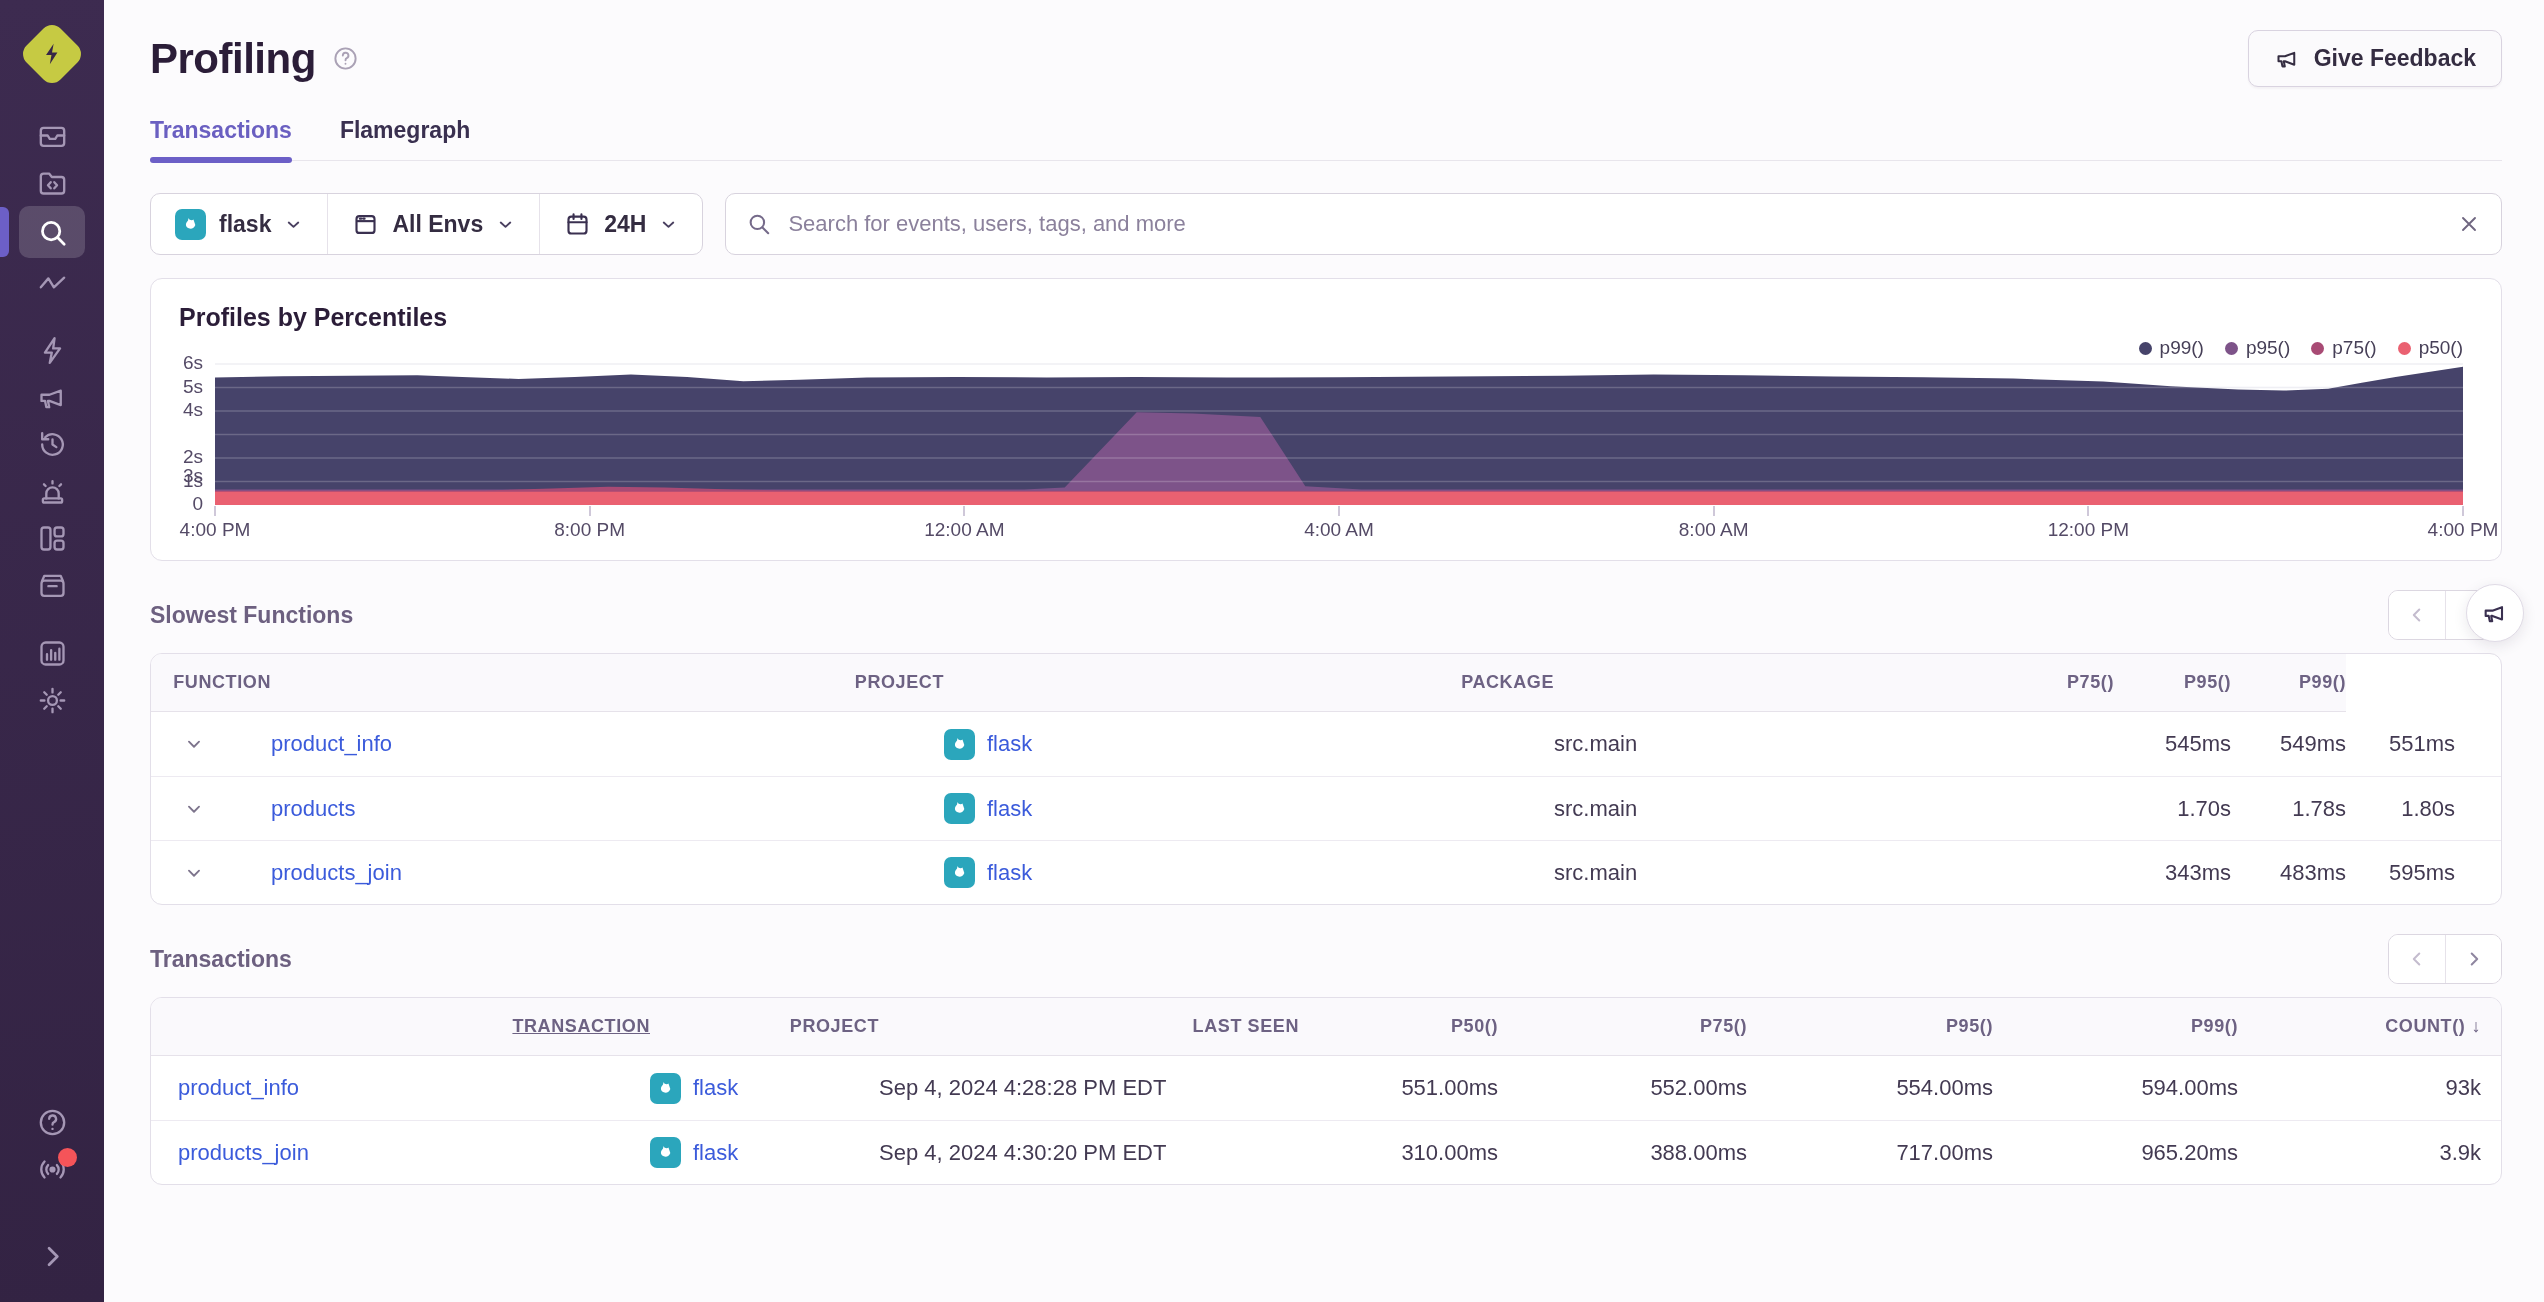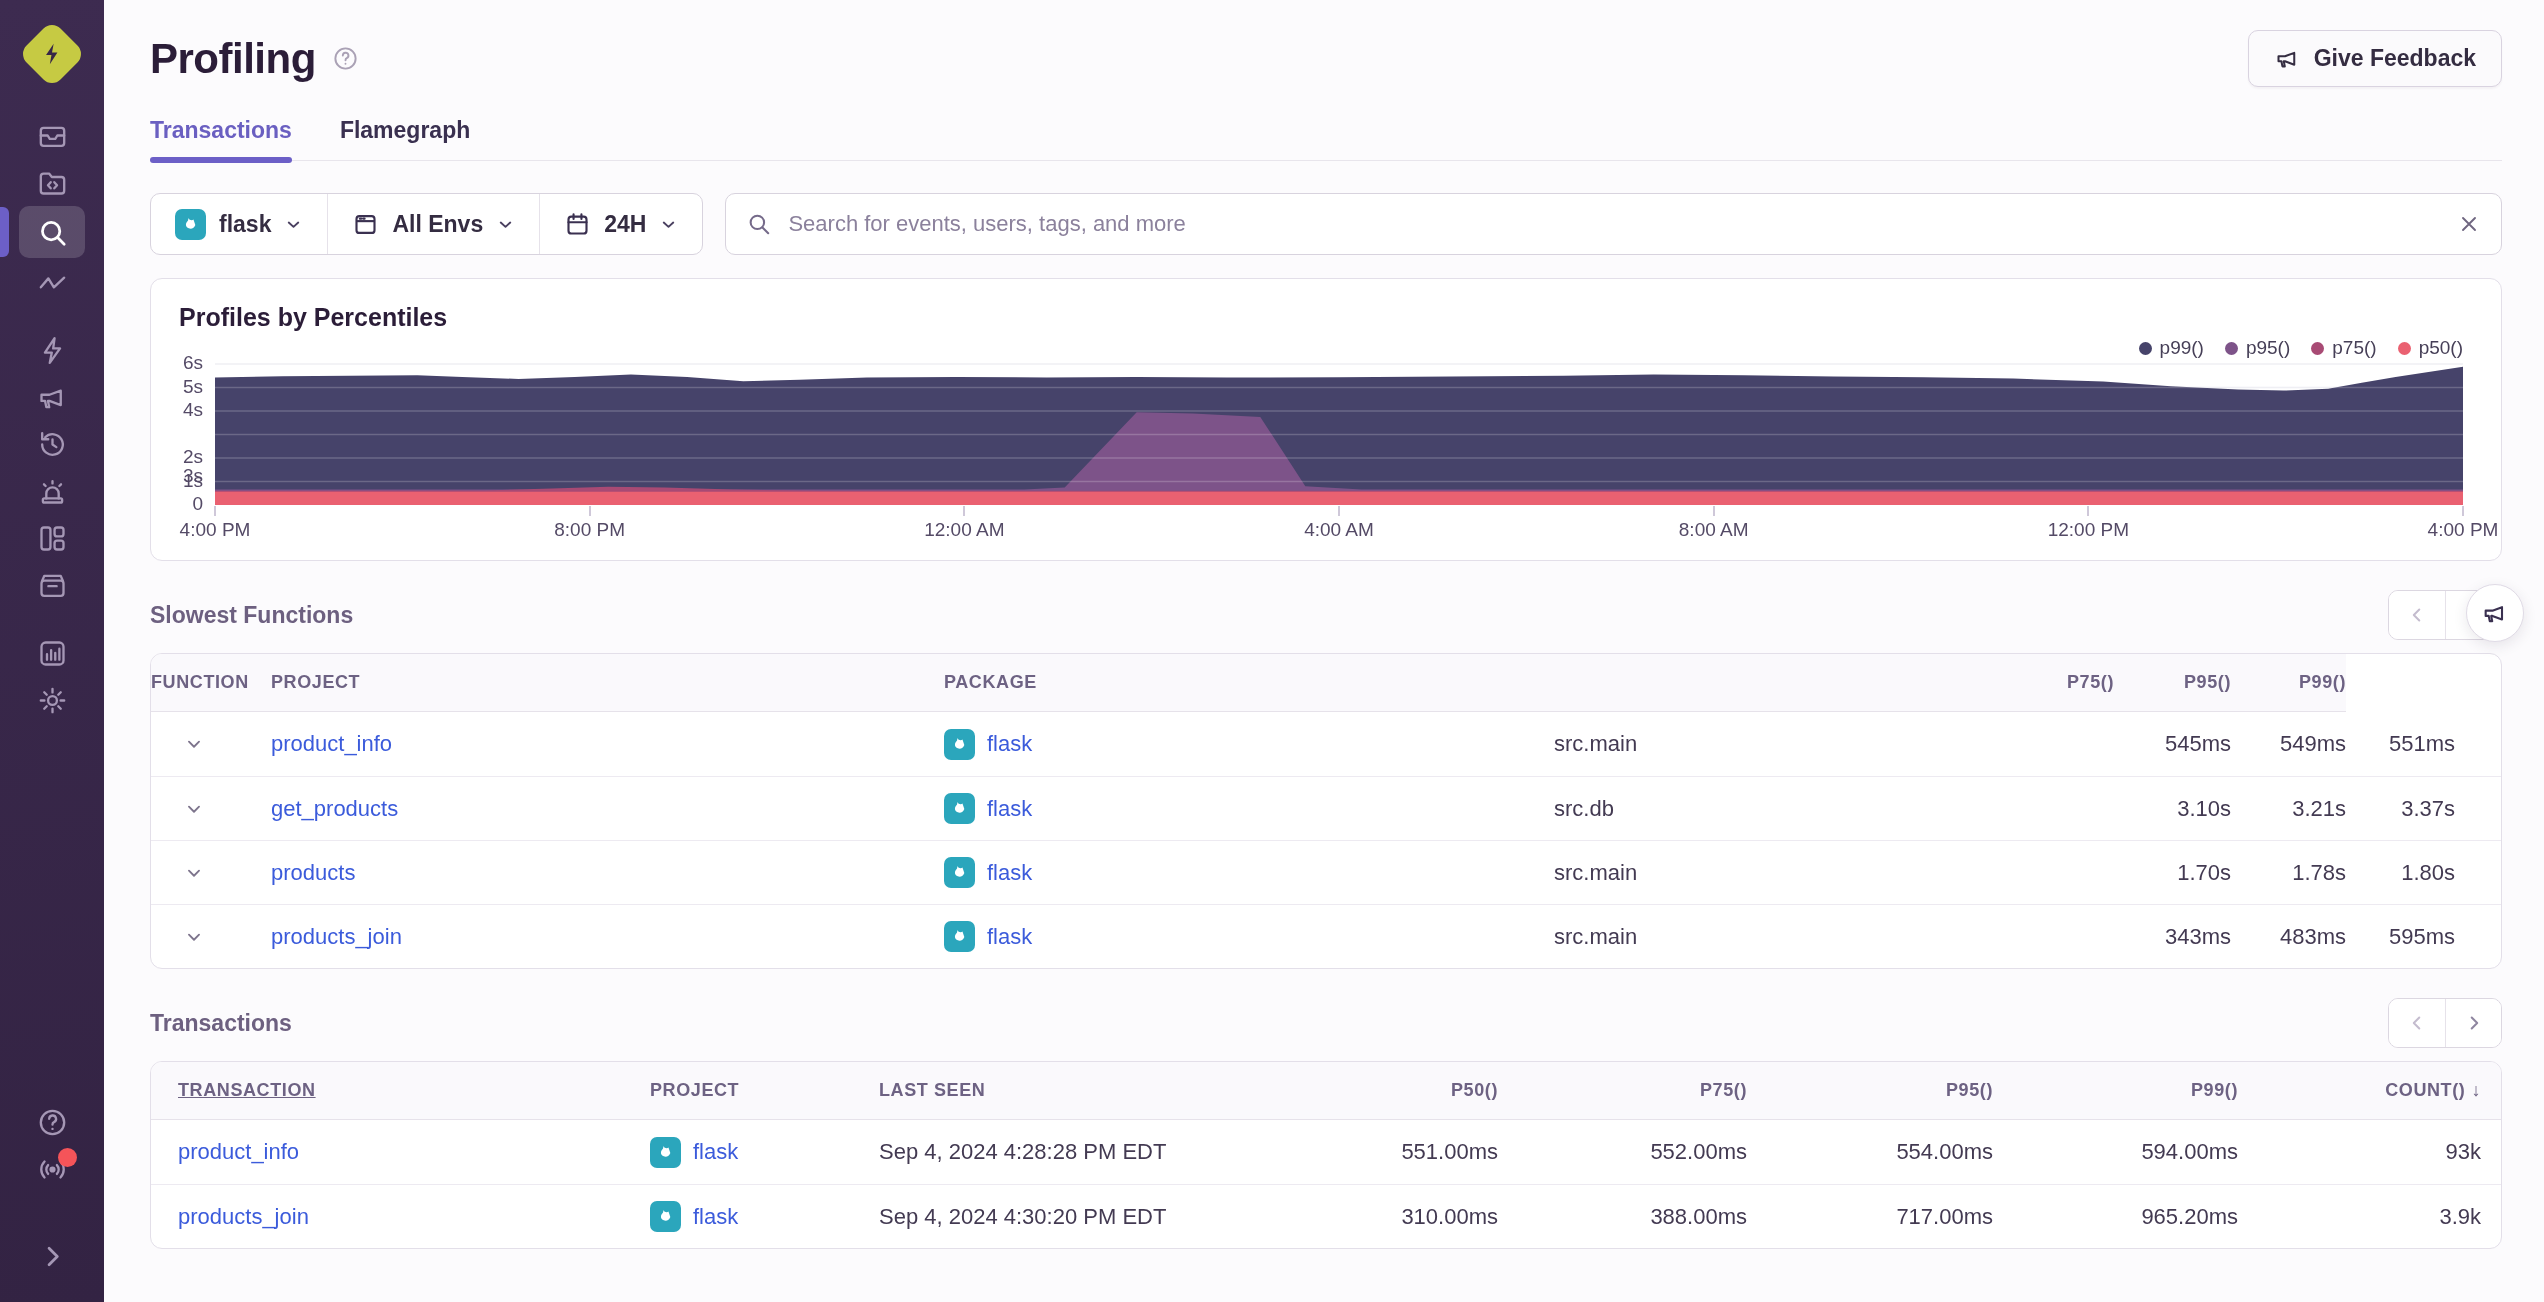--- a/index.html
+++ b/index.html
@@ -89,21 +89,21 @@
   .pager button + button { border-left:1.5px solid #e6e2ea; }
   .pager svg { width:22px; height:22px; }
   .fab { position:absolute; right:-22px; top:-6px; width:58px; height:58px; border-radius:50%;
     background:#fff; border:1.5px solid #e0dbe6; box-shadow:0 4px 14px rgba(43,29,56,0.10);
     display:flex; align-items:center; justify-content:center; color:#3a3050; cursor:pointer; z-index:5; }
   .fab svg { width:28px; height:28px; }
 
   table.data { width:100%; margin-top:13px; border:1.5px solid #e3dfe9; border-radius:12px;
     border-spacing:0; background:#fff; table-layout:fixed; overflow:hidden; }
   table.data thead th { height:58px; background:#faf9fc; font-size:18px; font-weight:700; letter-spacing:0.6px;
-    color:#6d6283; text-align:left; text-transform:uppercase; border-bottom:1.5px solid #e6e2ea; }
+    color:#6d6283; text-align:right; text-transform:uppercase; border-bottom:1.5px solid #e6e2ea; }
   table.data td { height:64px; font-size:22px; color:#433a52; border-top:1px solid #edeaf1; }
   table.data tbody tr:first-child td { border-top:0; }
   table.data th.num, table.data td.num { text-align:right; }
   table.data a.link { color:#3b5bdb; text-decoration:none; cursor:pointer; }
   .cell-proj { display:flex; align-items:center; gap:12px; }
   .expander { color:#7d748c; cursor:pointer; display:flex; padding-left:32px; }
   .expander svg { width:22px; height:22px; }
   th .sort-arrow { display:inline-block; margin-left:6px; color:#6d6283; font-size:18px; }
   
   table.data { border-collapse:separate; }
@@ -472,44 +472,20 @@
             <td class="num" style="padding-right:46px">551ms</td>
           </tr>
           <tr>
             <td>
               <span class="expander">
                 <svg viewBox="0 0 24 24" fill="none" stroke="currentColor" stroke-width="2" stroke-linecap="round" stroke-linejoin="round">
                   <path d="M6.5 9.5 12 15l5.5-5.5"></path>
                 </svg>
               </span>
             </td>
-            <td><a class="link">get_products</a></td>
-            <td>
-              <span class="cell-proj">
-                <span class="proj-chip">
-                  <svg viewBox="0 0 24 24">
-                    <path d="M9.2 4.5c.8 2.2-.3 3.4-1.5 5C6 11.8 6.8 15.2 10 16.4c3.2 1.2 6.5-.6 7.5-3.8l-2.1-6.2c-1.6 1-4.2 1-6.2-1.9z" fill="#ffffff"></path>
-                  </svg>
-                </span>
-                <a class="link">flask</a>
-              </span>
-            </td>
-            <td>src.db</td>
-            <td class="num">3.10s</td>
-            <td class="num">3.21s</td>
-            <td class="num" style="padding-right:46px">3.37s</td>
-          </tr>
-          <tr>
-            <td>
-              <span class="expander">
-                <svg viewBox="0 0 24 24" fill="none" stroke="currentColor" stroke-width="2" stroke-linecap="round" stroke-linejoin="round">
-                  <path d="M6.5 9.5 12 15l5.5-5.5"></path>
-                </svg>
-              </span>
-            </td>
             <td><a class="link">products</a></td>
             <td>
               <span class="cell-proj">
                 <span class="proj-chip">
                   <svg viewBox="0 0 24 24">
                     <path d="M9.2 4.5c.8 2.2-.3 3.4-1.5 5C6 11.8 6.8 15.2 10 16.4c3.2 1.2 6.5-.6 7.5-3.8l-2.1-6.2c-1.6 1-4.2 1-6.2-1.9z" fill="#ffffff"></path>
                   </svg>
                 </span>
                 <a class="link">flask</a>
               </span>

